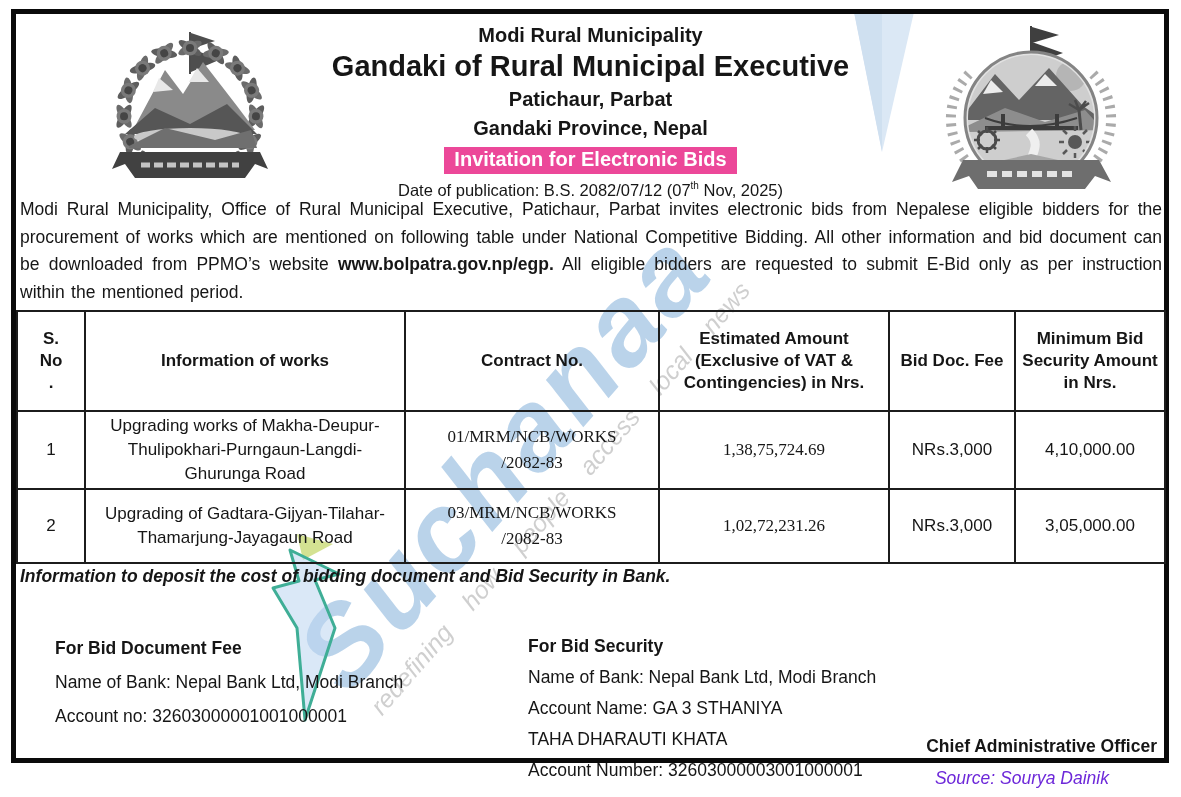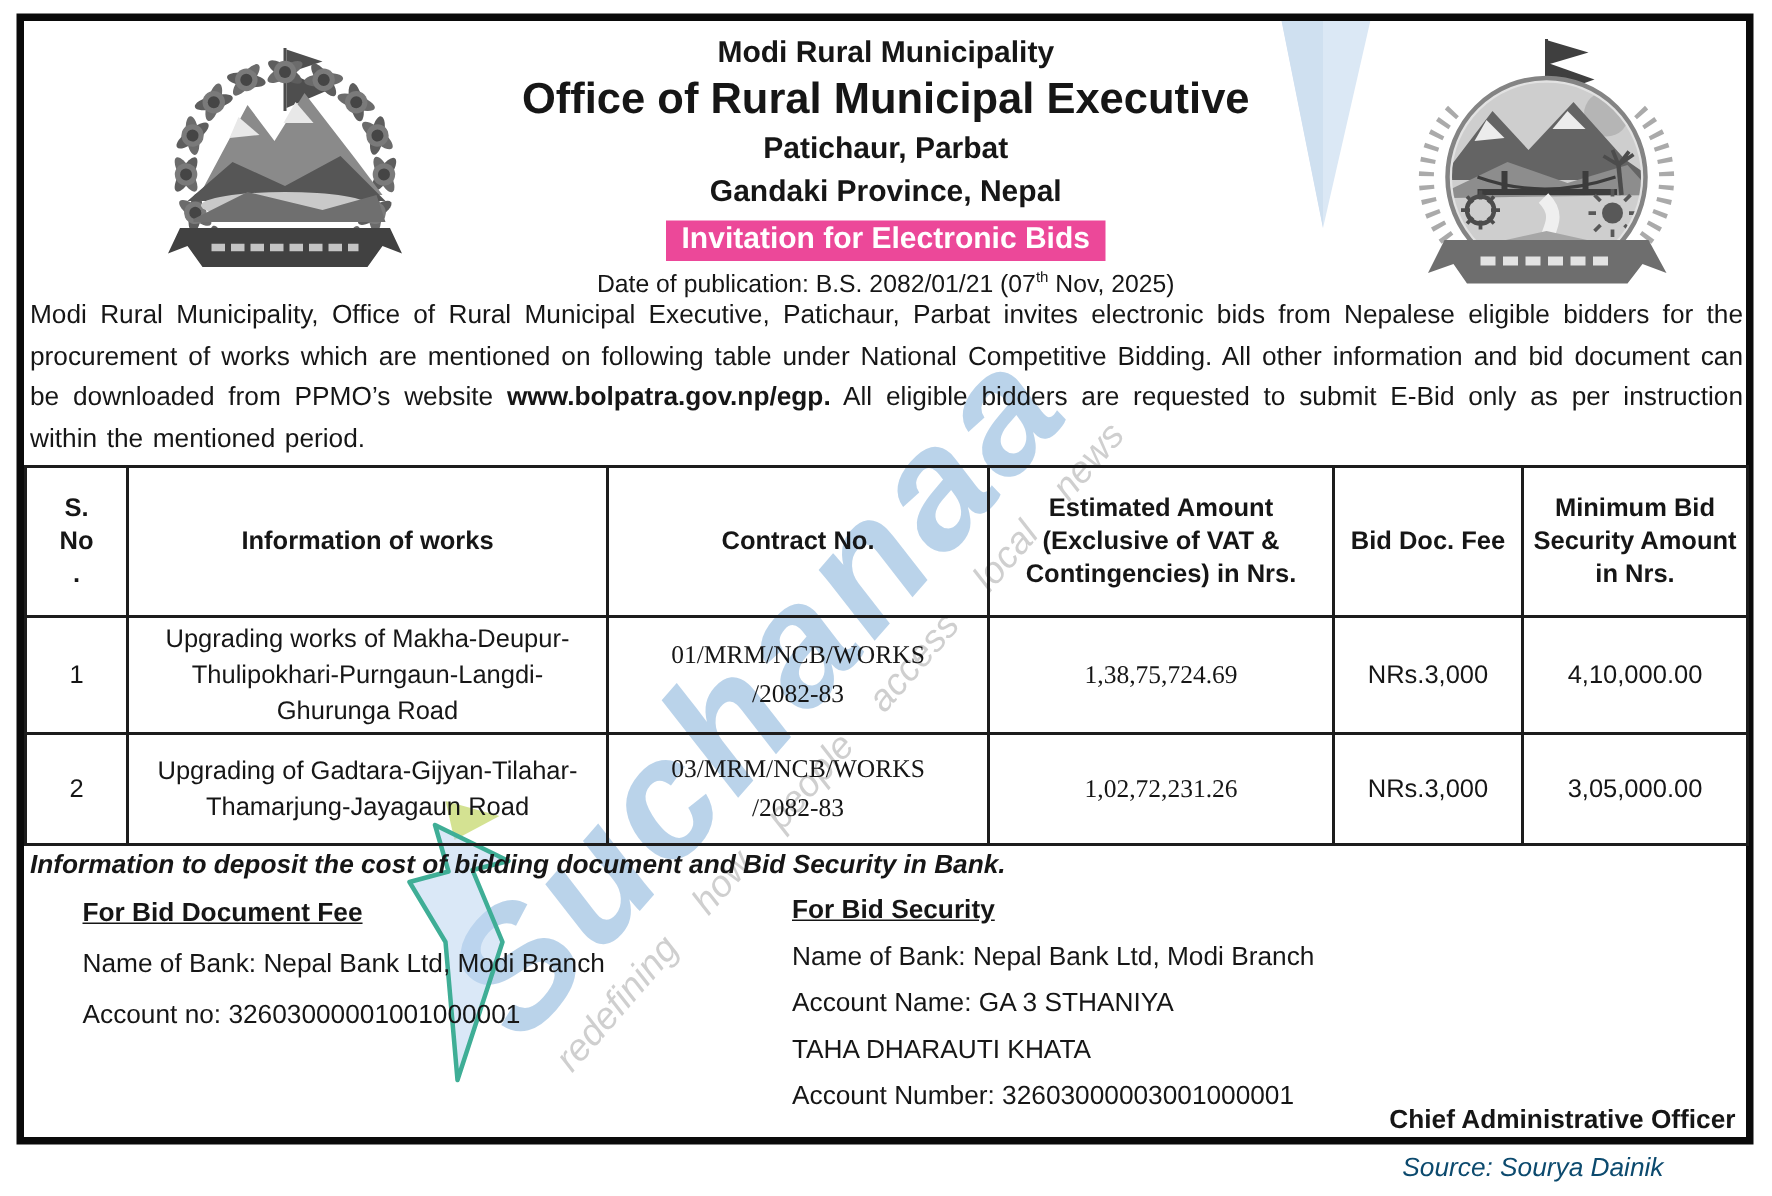--- a/index.html
+++ b/index.html
@@ -94,33 +94,34 @@
 
   
   .deposit-heading {
     left: 20px; top: 566px;
     font-size: 17.5px; font-weight: bold; font-style: italic;
   }
   .bank-block { font-size: 17.5px; }
   .bank-left  { left: 55px;  top: 598px; width: 440px; }
   .bank-right { left: 528px; top: 596px; width: 460px; }
   .bank-title {
-    font-weight: bold; text-decoration: underline;
+    font-weight: bold; 
     margin-bottom: 10px;
+    margin-top: 40px;
   }
   .bank-left  .bank-line { margin-top: 13px; }
   .bank-right .bank-line { margin-top: 10px; }
 
   .signature {
     right: 24px; top: 736px;
     font-size: 17.5px; font-weight: bold; text-align: right;
   }
   .source-line {
     right: 72px; top: 768px;
-    font-size: 17.5px; font-style: italic; color: #0c4a6e; margin-left: 46px;
+    font-size: 17.5px; font-style: italic; color: #6d28d9; margin-left: 46px;
   }
 
   
   .logo-left  { left: 95px;  top: 22px; }
   .logo-right { left: 933px; top: 18px; }
   .wedge-top-right { left: 848px; top: 12px; z-index: 0; }
   .arrow-bottom-left { left: 255px; top: 532px; z-index: 0; }
 </style>
 </head>
 <body>
@@ -222,28 +223,28 @@
 
   <path d="M38,148 A65 65 0 0 1 38,54" stroke="#9b9b9b" stroke-width="10" stroke-dasharray="3 6" fill="none" opacity="0.85"></path>
   <path d="M158,148 A65 65 0 0 0 158,54" stroke="#9b9b9b" stroke-width="10" stroke-dasharray="3 6" fill="none" opacity="0.85"></path>
 
   <path d="M30,142 L166,142 L178,164 L162,158 L152,171 L45,171 L36,158 L19,164 Z" fill="#6e6e6e"></path>
   <line x1="54" y1="156" x2="144" y2="156" stroke="#f0f0f0" stroke-width="6" stroke-dasharray="10 5" opacity="0.9"></line>
 </svg>
 
 <div class="layer header-stack">
   <div class="org-name">Modi Rural Municipality</div>
-  <div class="office-name">Office of Rural Municipal Executive</div>
+  <div class="office-name">Gandaki of Rural Municipal Executive</div>
   <div class="org-location">Patichaur, Parbat</div>
   <div class="org-province">Gandaki Province, Nepal</div>
   <div class="notice-title-wrap">
     <span class="notice-title">Invitation for Electronic Bids</span>
   </div>
   <div class="pub-date">
-    <span>Date of publication: B.S. 2082/01/21 (07</span><sup>th</sup><span> Nov, 2025)</span>
+    <span>Date of publication: B.S. 2082/07/12 (07</span><sup>th</sup><span> Nov, 2025)</span>
   </div>
 </div>
 
 <p class="layer intro">
   <span>Modi Rural Municipality, Office of Rural Municipal Executive, Patichaur, Parbat invites electronic bids from Nepalese eligible bidders for the procurement of works which are mentioned on following table under National Competitive Bidding. All other information and bid document can be downloaded from PPMO’s website </span><b>www.bolpatra.gov.np/egp.</b><span> All eligible bidders are requested to submit E-Bid only as per instruction within the mentioned period.</span>
 </p>
 
 <table class="layer bid-table">
   <colgroup>
     <col style="width:68px">

